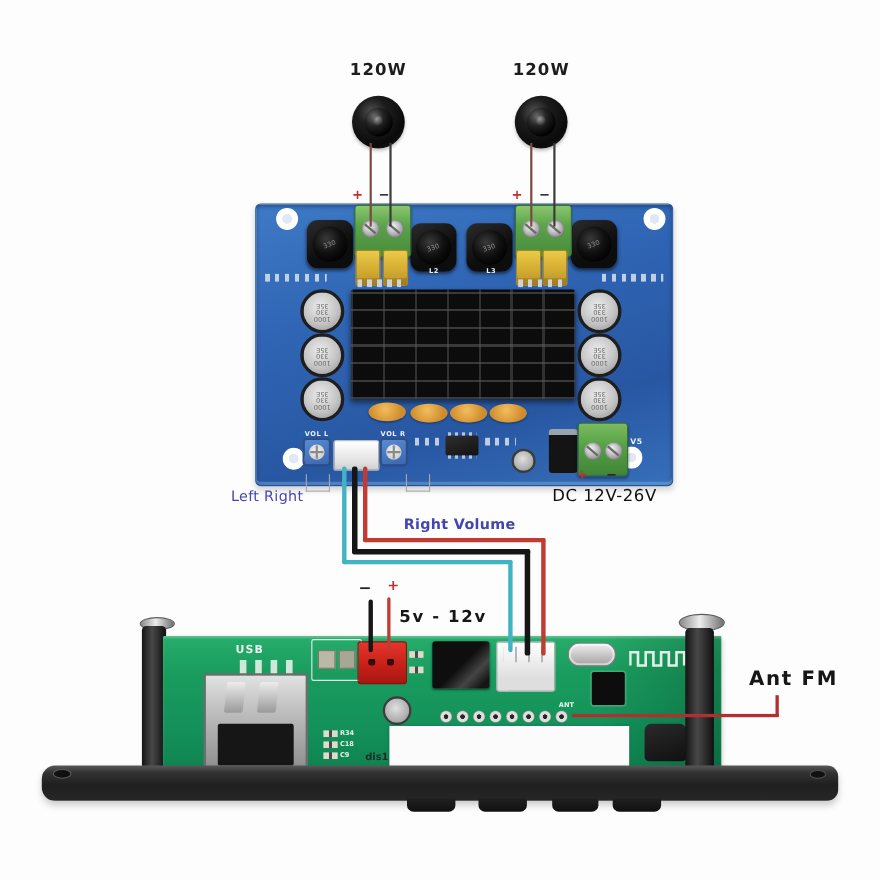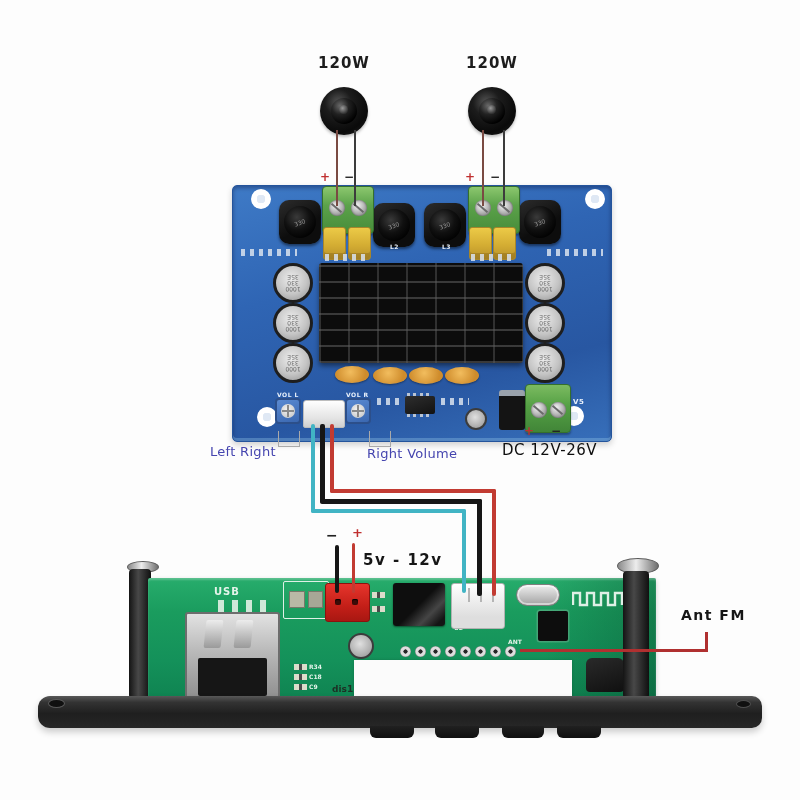--- a/index.html
+++ b/index.html
@@ -240,21 +240,21 @@
   </div>
 
   <div class="abs spkwire wine" style="left:336px;top:130px;height:76px;"></div>
   <div class="abs spkwire gray" style="left:354px;top:130px;height:76px;"></div>
   <div class="abs spkwire wine" style="left:482px;top:130px;height:76px;"></div>
   <div class="abs spkwire gray" style="left:503px;top:130px;height:76px;"></div>
 
   <div class="abs callout" style="left:278px;top:431px;width:20px;height:15px;"></div>
   <div class="abs callout" style="left:369px;top:431px;width:20px;height:15px;"></div>
   <div class="abs voltext" style="left:210px;top:444px;">Left Right</div>
-  <div class="abs voltext" style="left:367px;top:446px;">Right Volume</div>
+  <div class="abs voltext" style="left:367px;top:470px;font-weight:bold;">Right Volume</div>
   <div class="abs pol red" style="left:524px;top:425px;">+</div>
   <div class="abs pol dark" style="left:551px;top:425px;">−</div>
   <div class="abs dctext" style="left:502px;top:441px;">DC 12V-26V</div>
 
   <div class="abs screwflat" style="left:127px;top:561px;width:32px;height:12px;"></div>
   <div class="abs post" style="left:129px;top:569px;width:22px;height:130px;"></div>
   <div class="abs screwflat" style="left:617px;top:558px;width:42px;height:16px;"></div>
 
   <div class="abs greenpcb">
 
@@ -343,15 +343,15 @@
   <div class="wire w-red" style="left:492px;top:489px;width:4px;height:107px;"></div>
 
   <div class="abs pol dark" style="left:326px;top:529px;font-size:14px;">−</div>
   <div class="abs pol red" style="left:352px;top:527px;font-size:13px;">+</div>
   <div class="wire w-black" style="left:335px;top:545px;width:4px;height:48px;"></div>
   <div class="wire w-red" style="left:352px;top:543px;width:3px;height:50px;"></div>
   <div class="abs handtext" style="left:363px;top:551px;">5v - 12v</div>
 
   <div class="annline" style="left:520px;top:649px;width:188px;height:2.5px;"></div>
   <div class="annline" style="left:705px;top:632px;width:2.5px;height:19px;"></div>
-  <div class="abs handtext" style="left:681px;top:607px;font-size:14px;">Ant FM</div>
+  <div class="abs handtext" style="left:681px;top:607px;font-size:18px;">Ant FM</div>
 
 </div>
 
 </body></html>

